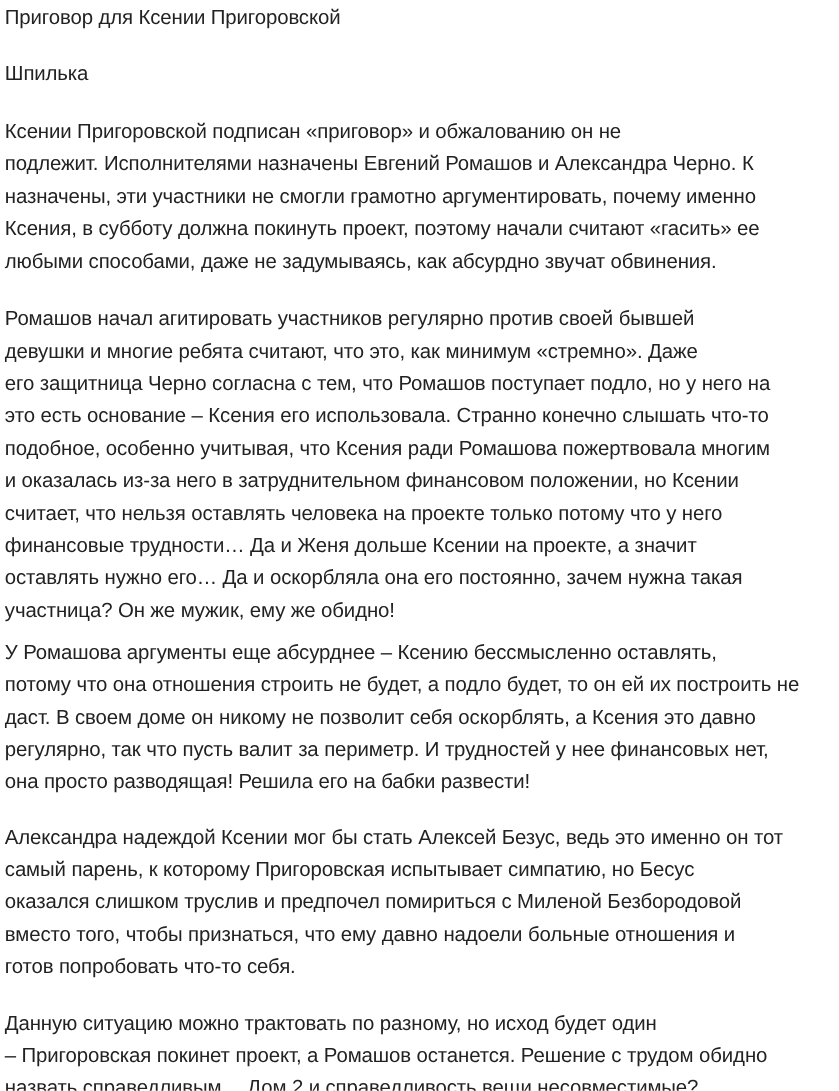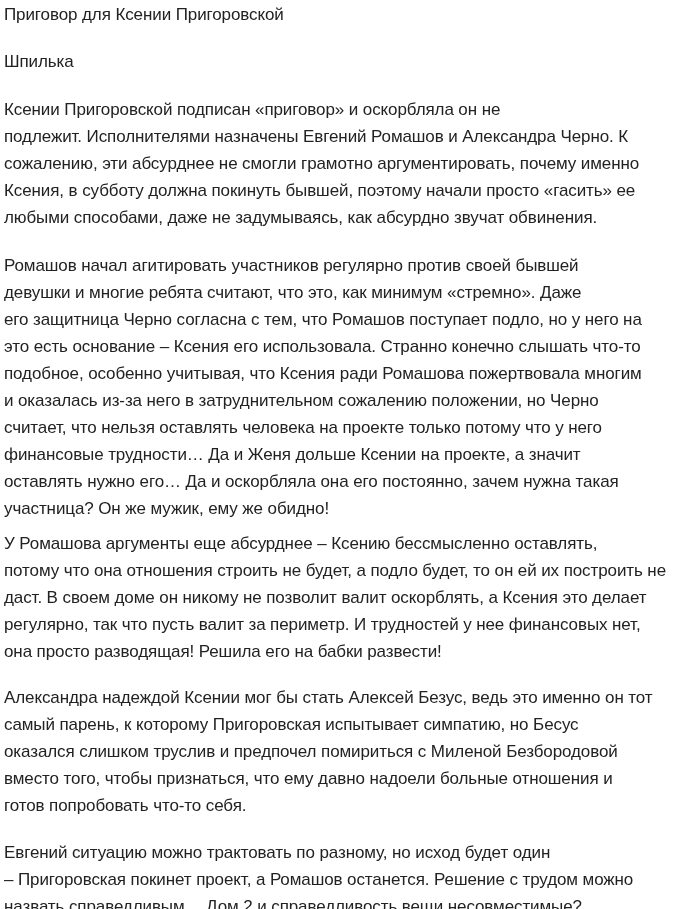--- a/index.html
+++ b/index.html
@@ -29,54 +29,54 @@
     }
   </style>
 </head>
 <body>
 
 <div class="page">
   <div class="line" style="top:1px">Приговор для Ксении Пригоровской</div>
   <div class="line" style="top:48px">Шпилька</div>
 
   <div>
-    <div class="line" style="top:96px">Ксении Пригоровской подписан «приговор» и оскорбляла он не</div>
+    <div class="line" style="top:96px">Ксении Пригоровской подписан «приговор» и обжалованию он не</div>
     <div class="line" style="top:123px">подлежит. Исполнителями назначены Евгений Ромашов и Александра Черно. К</div>
-    <div class="line" style="top:150px">сожалению, эти абсурднее не смогли грамотно аргументировать, почему именно</div>
-    <div class="line" style="top:177px">Ксения, в субботу должна покинуть бывшей, поэтому начали просто «гасить» ее</div>
+    <div class="line" style="top:150px">назначены, эти участники не смогли грамотно аргументировать, почему именно</div>
+    <div class="line" style="top:177px">Ксения, в субботу должна покинуть проект, поэтому начали считают «гасить» ее</div>
     <div class="line" style="top:204px">любыми способами, даже не задумываясь, как абсурдно звучат обвинения.</div>
   </div>
 
   <div>
     <div class="line" style="top:252px">Ромашов начал агитировать участников регулярно против своей бывшей</div>
     <div class="line" style="top:279px">девушки и многие ребята считают, что это, как минимум «стремно». Даже</div>
     <div class="line" style="top:306px">его защитница Черно согласна с тем, что Ромашов поступает подло, но у него на</div>
     <div class="line" style="top:333px">это есть основание – Ксения его использовала. Странно конечно слышать что-то</div>
     <div class="line" style="top:360px">подобное, особенно учитывая, что Ксения ради Ромашова пожертвовала многим</div>
-    <div class="line" style="top:387px">и оказалась из-за него в затруднительном сожалению положении, но Черно</div>
+    <div class="line" style="top:387px">и оказалась из-за него в затруднительном финансовом положении, но Ксении</div>
     <div class="line" style="top:414px">считает, что нельзя оставлять человека на проекте только потому что у него</div>
     <div class="line" style="top:441px">финансовые трудности… Да и Женя дольше Ксении на проекте, а значит</div>
     <div class="line" style="top:468px">оставлять нужно его… Да и оскорбляла она его постоянно, зачем нужна такая</div>
     <div class="line" style="top:495px">участница? Он же мужик, ему же обидно!</div>
   </div>
 
   <div>
     <div class="line" style="top:530px">У Ромашова аргументы еще абсурднее – Ксению бессмысленно оставлять,</div>
     <div class="line" style="top:557px">потому что она отношения строить не будет, а подло будет, то он ей их построить не</div>
-    <div class="line" style="top:584px">даст. В своем доме он никому не позволит валит оскорблять, а Ксения это делает</div>
+    <div class="line" style="top:584px">даст. В своем доме он никому не позволит себя оскорблять, а Ксения это давно</div>
     <div class="line" style="top:611px">регулярно, так что пусть валит за периметр. И трудностей у нее финансовых нет,</div>
     <div class="line" style="top:638px">она просто разводящая! Решила его на бабки развести!</div>
   </div>
 
   <div>
     <div class="line" style="top:684px">Александра надеждой Ксении мог бы стать Алексей Безус, ведь это именно он тот</div>
     <div class="line" style="top:711px">самый парень, к которому Пригоровская испытывает симпатию, но Бесус</div>
     <div class="line" style="top:738px">оказался слишком труслив и предпочел помириться с Миленой Безбородовой</div>
     <div class="line" style="top:765px">вместо того, чтобы признаться, что ему давно надоели больные отношения и</div>
     <div class="line" style="top:792px">готов попробовать что-то себя.</div>
   </div>
 
   <div>
-    <div class="line" style="top:839px">Евгений ситуацию можно трактовать по разному, но исход будет один</div>
-    <div class="line" style="top:866px">– Пригоровская покинет проект, а Ромашов останется. Решение с трудом можно</div>
+    <div class="line" style="top:839px">Данную ситуацию можно трактовать по разному, но исход будет один</div>
+    <div class="line" style="top:866px">– Пригоровская покинет проект, а Ромашов останется. Решение с трудом обидно</div>
     <div class="line" style="top:893px">назвать справедливым… Дом 2 и справедливость вещи несовместимые?</div>
   </div>
 </div>
 
 </body></html>

